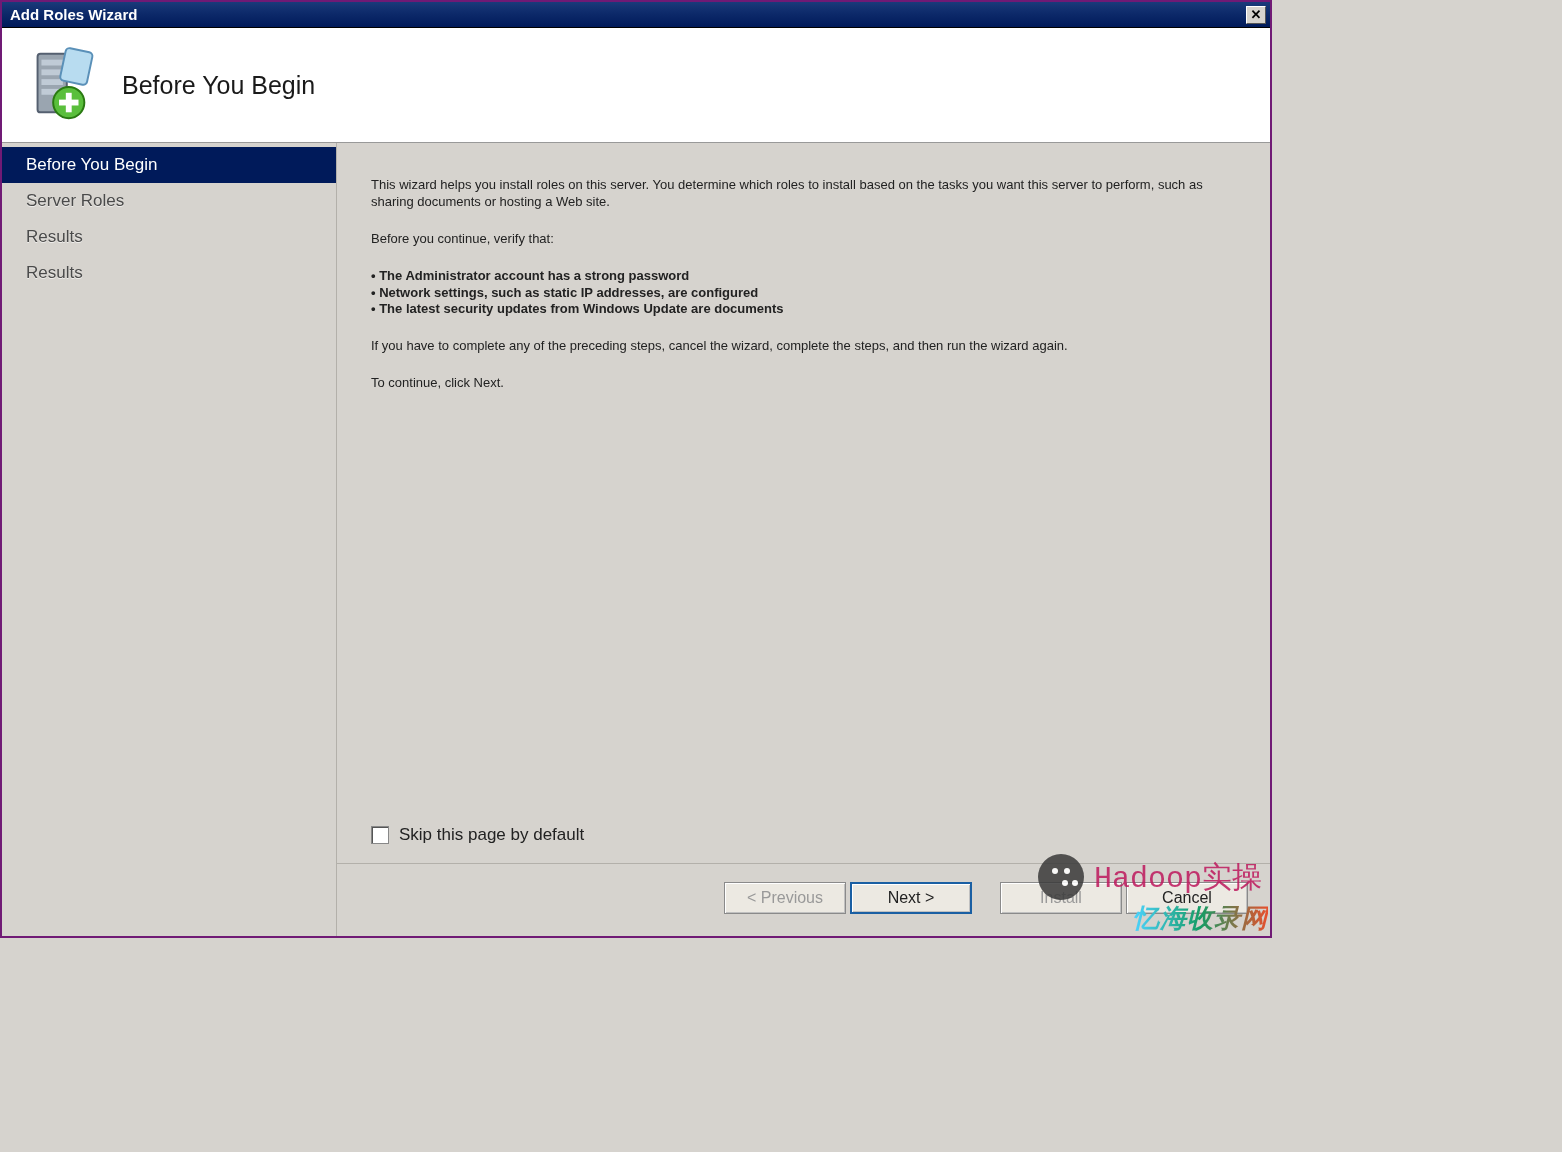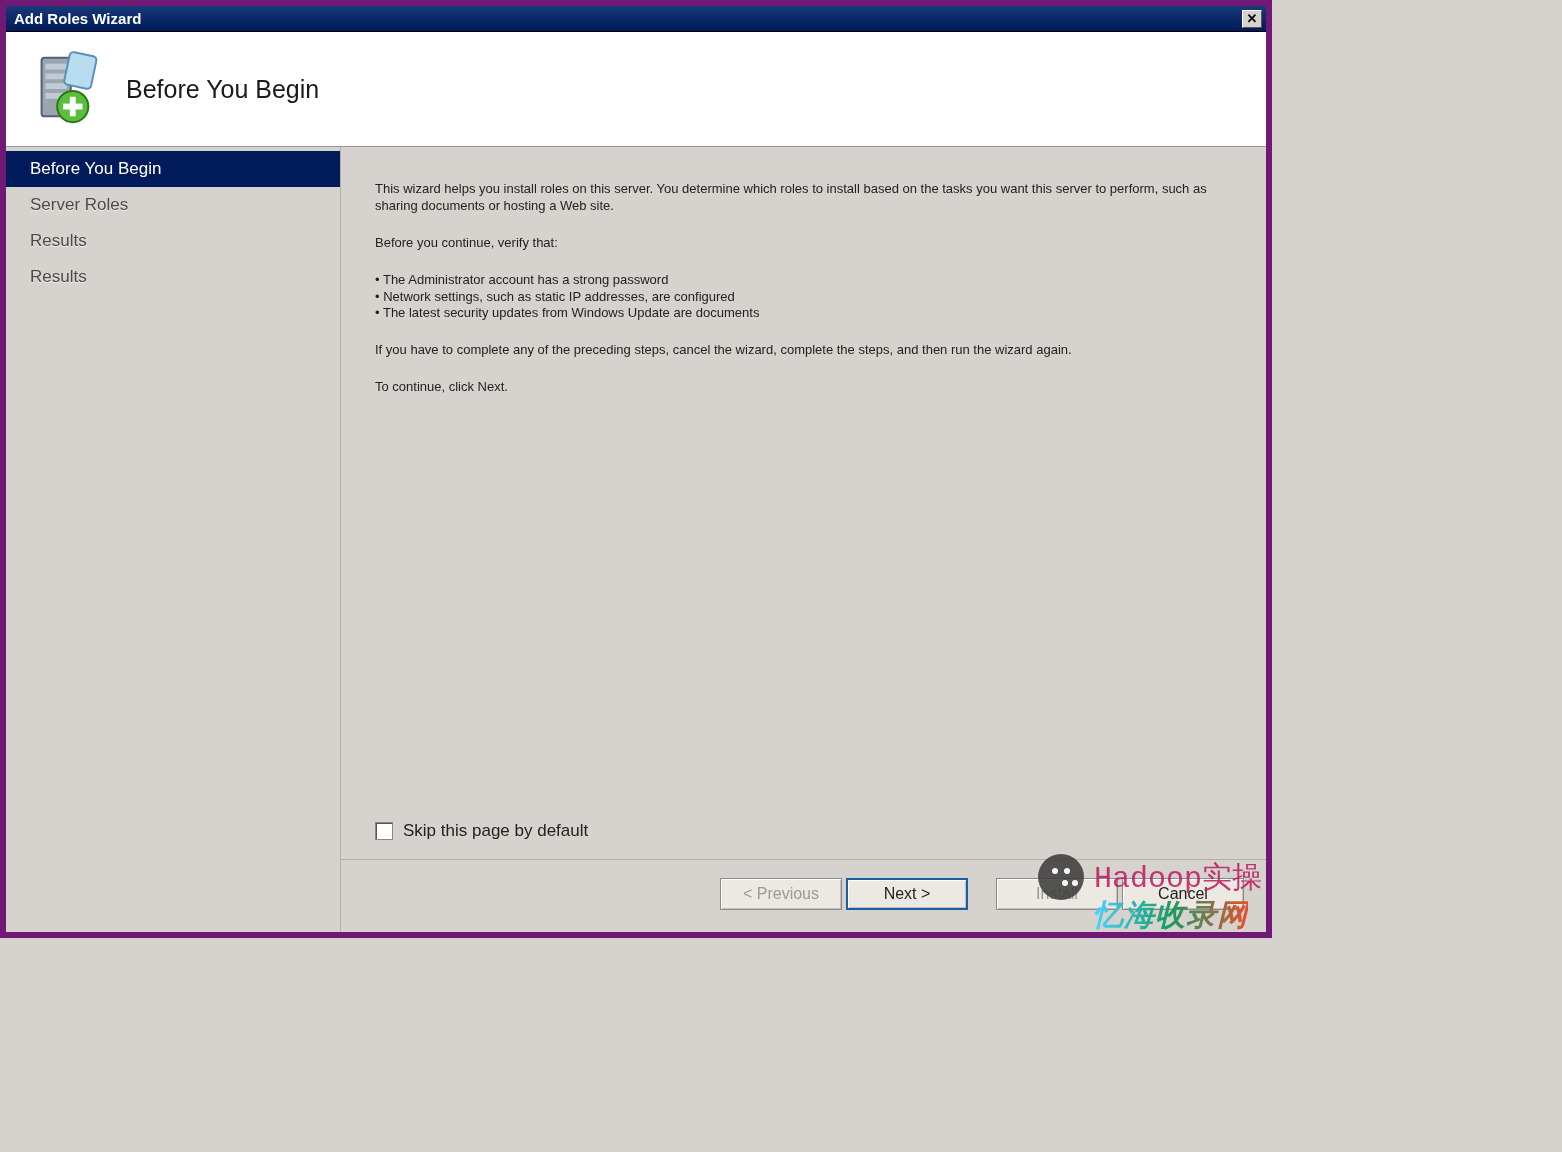--- a/index.html
+++ b/index.html
@@ -7,21 +7,21 @@
     font-family: "Segoe UI", Tahoma, Arial, sans-serif;
     background: #d6d3ce;
     width: 1272px;
     height: 938px;
     overflow: hidden;
     position: relative;
   }
   .window {
     position: absolute;
     top: 0; left: 0; right: 0; bottom: 0;
-    border: 6px solid #701a75;
+    border: 2px solid #701a75;
     background: #d6d3ce;
     display: flex;
     flex-direction: column;
   }
   .titlebar {
     background: linear-gradient(to bottom, #1a3a7a 0%, #0d2a6a 45%, #001a5a 100%);
     color: #fff;
     height: 26px;
     display: flex;
     align-items: center;
@@ -90,21 +90,21 @@
   }
   .content-text {
     flex: 1;
     padding: 34px 34px 10px 34px;
     font-size: 13px;
     color: #222;
     line-height: 1.3;
     overflow: auto;
   }
   .para { margin-bottom: 20px; }
-  .bullets { margin-bottom: 20px; }
+  .bullets { margin-bottom: 20px; font-weight: bold; }
   .bullet::before { content: "• "; }
   .skip-row {
     padding: 0 34px 18px 34px;
     display: flex;
     align-items: center;
     font-size: 17px;
     color: #222;
   }
   .checkbox {
     width: 18px; height: 18px;
@@ -155,22 +155,22 @@
   }
   .wm-circle {
     width: 46px; height: 46px; border-radius: 50%;
     background: #3a3a3a;
     display: flex; align-items: center; justify-content: center;
     position: relative;
   }
   .wm-dot { width: 6px; height: 6px; background: #fff; border-radius: 50%; position: absolute; }
   .watermark2 {
     position: absolute;
-    right: 24px; bottom: 2px;
-    font-size: 30px;
+    right: 4px; bottom: 2px;
+    font-size: 26px;
     font-style: italic;
     font-weight: bold;
     color: #28a5e0;
     background: linear-gradient(90deg,#4dd3ff,#159c64,#e84f2c);
     -webkit-background-clip: text;
     background-clip: text;
     -webkit-text-fill-color: transparent;
     pointer-events: none;
     letter-spacing: 1px;
   }

